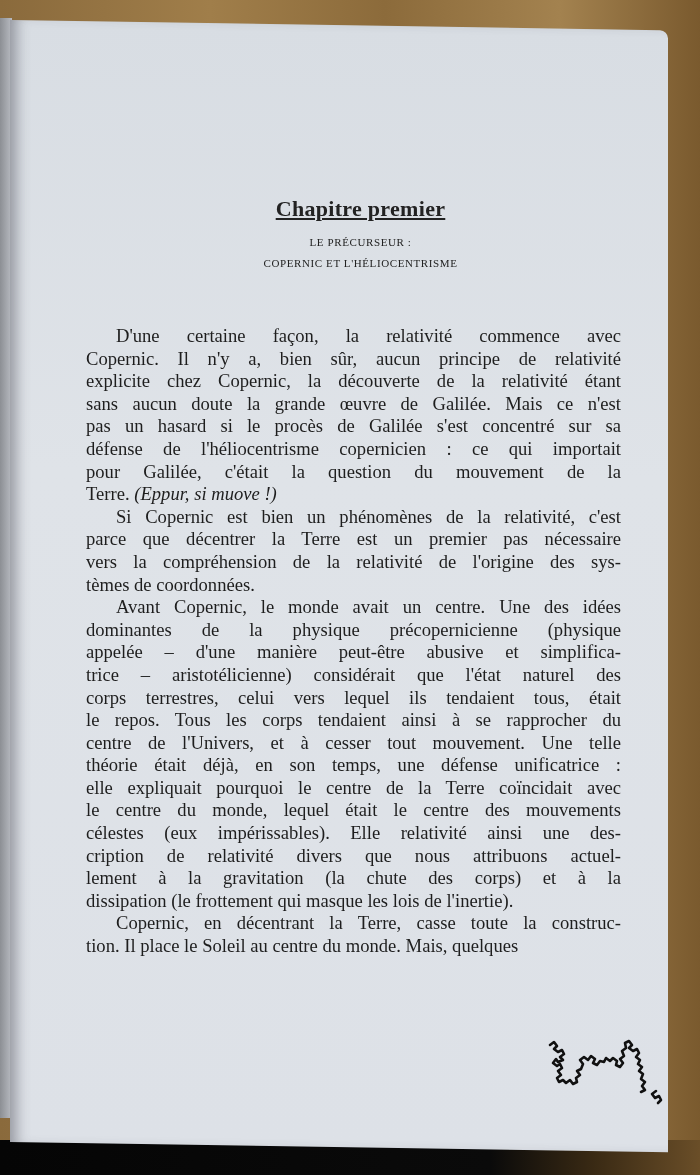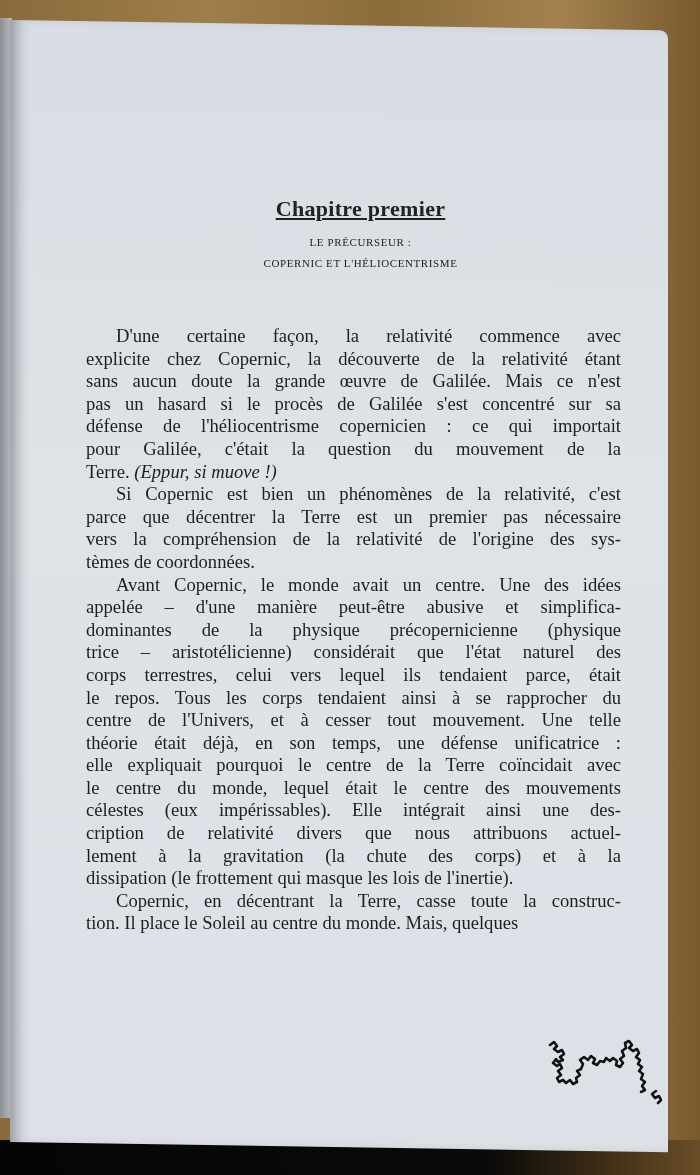--- a/index.html
+++ b/index.html
@@ -63,45 +63,46 @@
 <div class="content">
   <h1 class="chapter-title">Chapitre premier</h1>
   <div class="subtitle">
     <div>LE PRÉCURSEUR :</div>
     <div>COPERNIC ET L'HÉLIOCENTRISME</div>
   </div>
 
   <div class="body-text">
     <p class="para">
       <span class="line first">D'une certaine façon, la relativité commence avec</span>
+      <span class="line">Copernic. Il n'y a, bien sûr, aucun principe de relativité</span>
       <span class="line">explicite chez Copernic, la découverte de la relativité étant</span>
       <span class="line">sans aucun doute la grande œuvre de Galilée. Mais ce n'est</span>
       <span class="line">pas un hasard si le procès de Galilée s'est concentré sur sa</span>
       <span class="line">défense de l'héliocentrisme copernicien : ce qui importait</span>
       <span class="line">pour Galilée, c'était la question du mouvement de la</span>
       <span class="line last"><span>Terre. </span><em>(Eppur, si muove !)</em></span>
     </p>
     <p class="para">
       <span class="line first">Si Copernic est bien un phénomènes de la relativité, c'est</span>
       <span class="line">parce que décentrer la Terre est un premier pas nécessaire</span>
       <span class="line">vers la compréhension de la relativité de l'origine des sys-</span>
       <span class="line last">tèmes de coordonnées.</span>
     </p>
     <p class="para">
       <span class="line first">Avant Copernic, le monde avait un centre. Une des idées</span>
+      <span class="line">dominantes de la physique précopernicienne (physique</span>
       <span class="line">appelée – d'une manière peut-être abusive et simplifica-</span>
-      <span class="line">dominantes de la physique précopernicienne (physique</span>
       <span class="line">trice – aristotélicienne) considérait que l'état naturel des</span>
-      <span class="line">corps terrestres, celui vers lequel ils tendaient parce, était</span>
+      <span class="line">corps terrestres, celui vers lequel ils tendaient tous, était</span>
       <span class="line">le repos. Tous les corps tendaient ainsi à se rapprocher du</span>
       <span class="line">centre de l'Univers, et à cesser tout mouvement. Une telle</span>
       <span class="line">théorie était déjà, en son temps, une défense unificatrice :</span>
       <span class="line">elle expliquait pourquoi le centre de la Terre coïncidait avec</span>
       <span class="line">le centre du monde, lequel était le centre des mouvements</span>
-      <span class="line">célestes (eux impérissables). Elle intégrait ainsi une des-</span>
+      <span class="line">célestes (eux impérissables). Elle relativité ainsi une des-</span>
       <span class="line">cription de relativité divers que nous attribuons actuel-</span>
       <span class="line">lement à la gravitation (la chute des corps) et à la</span>
       <span class="line last">dissipation (le frottement qui masque les lois de l'inertie).</span>
     </p>
     <p class="para">
       <span class="line first">Copernic, en décentrant la Terre, casse toute la construc-</span>
       <span class="line last">tion. Il place le Soleil au centre du monde. Mais, quelques</span>
     </p>
   </div>
 </div>

